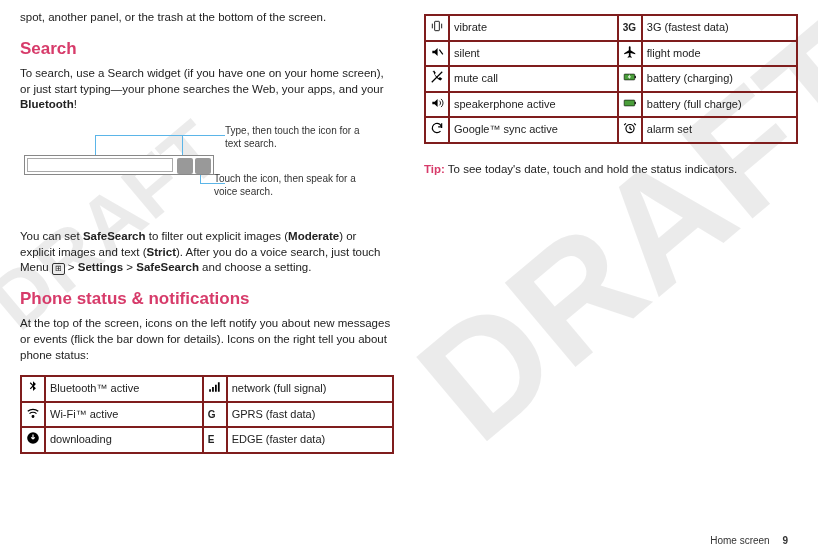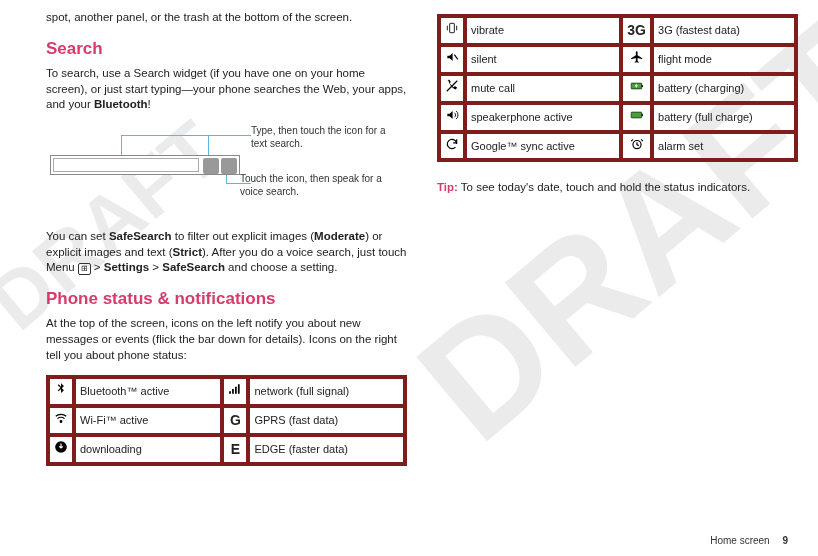--- a/index.html
+++ b/index.html
@@ -2,37 +2,37 @@
 <html><head>
   <meta charset="utf-8">
   <style>
     * { margin: 0; padding: 0; box-sizing: border-box; }
     body { font-family: Arial, Helvetica, sans-serif; width: 818px; height: 556px; background: white; position: relative; overflow: hidden; }
     .watermark { position: absolute; font-size: 120px; font-weight: bold; color: rgba(0,0,0,0.08); transform: rotate(-40deg); pointer-events: none; z-index: 0; }
     .watermark.w1 { top: 180px; left: -30px; font-size: 80px; }
     .watermark.w2 { top: 140px; left: 380px; font-size: 160px; }
     .page { display: flex; position: relative; z-index: 1; padding: 10px 20px; }
     .col { width: 380px; font-size: 11.5px; line-height: 1.35; color: #222; }
-    .col.left { margin-right: 30px; margin-left: 26px; }
+    .col.left { margin-right: 30px; }
     .body-text { margin-bottom: 12px; }
     .heading { color: #d73b6a; font-size: 17px; margin-bottom: 6px; }
     .bold { font-weight: bold; }
     .search-diagram { margin: 10px 0 14px 0; position: relative; height: 90px; }
     .search-box { position: absolute; top: 30px; left: 4px; width: 190px; height: 20px; border: 1px solid #888; background: white; }
     .search-box .text-in { position: absolute; left: 2px; top: 2px; right: 40px; bottom: 2px; background: #fff; border: 1px solid #aaa; }
     .search-box .icon1 { position: absolute; right: 20px; top: 2px; width: 16px; height: 16px; background: #999; border-radius: 2px; }
     .search-box .icon2 { position: absolute; right: 2px; top: 2px; width: 16px; height: 16px; background: #999; border-radius: 2px; }
     .callout { position: absolute; font-size: 10px; line-height: 1.25; color: #333; width: 150px; }
     .callout.c1 { top: 0; left: 205px; }
     .callout.c2 { top: 48px; left: 194px; }
     .bracket-line { position: absolute; border-top: 1px solid #5bb5e8; }
     .bracket-v { position: absolute; border-left: 1px solid #5bb5e8; }
     table.status { border-collapse: collapse; width: 100%; margin-top: 4px; font-size: 11px; }
-    table.status td { border: 4px solid #7f1d1d; padding: 3px 4px; vertical-align: middle; }
-    table.status td.icon-cell { width: 20px; text-align: center; font-size: 14px; }
+    table.status td { border: 2px solid #7f1d1d; padding: 3px 4px; vertical-align: middle; }
+    table.status td.icon-cell { width: 20px; font-size: 10px; }
     .menu-icon { display: inline-block; border: 1px solid #333; padding: 0 2px; font-size: 8px; line-height: 10px; border-radius: 2px; }
     .tip-label { color: #d73b6a; font-weight: bold; }
     .footer { position: absolute; bottom: 10px; right: 30px; font-size: 10px; color: #333; }
     .footer .pn { font-weight: bold; margin-left: 10px; }
     .svgi { width: 14px; height: 14px; }
   </style>
 </head>
 <body>
 
 <div class="watermark w1">DRAFT</div>

